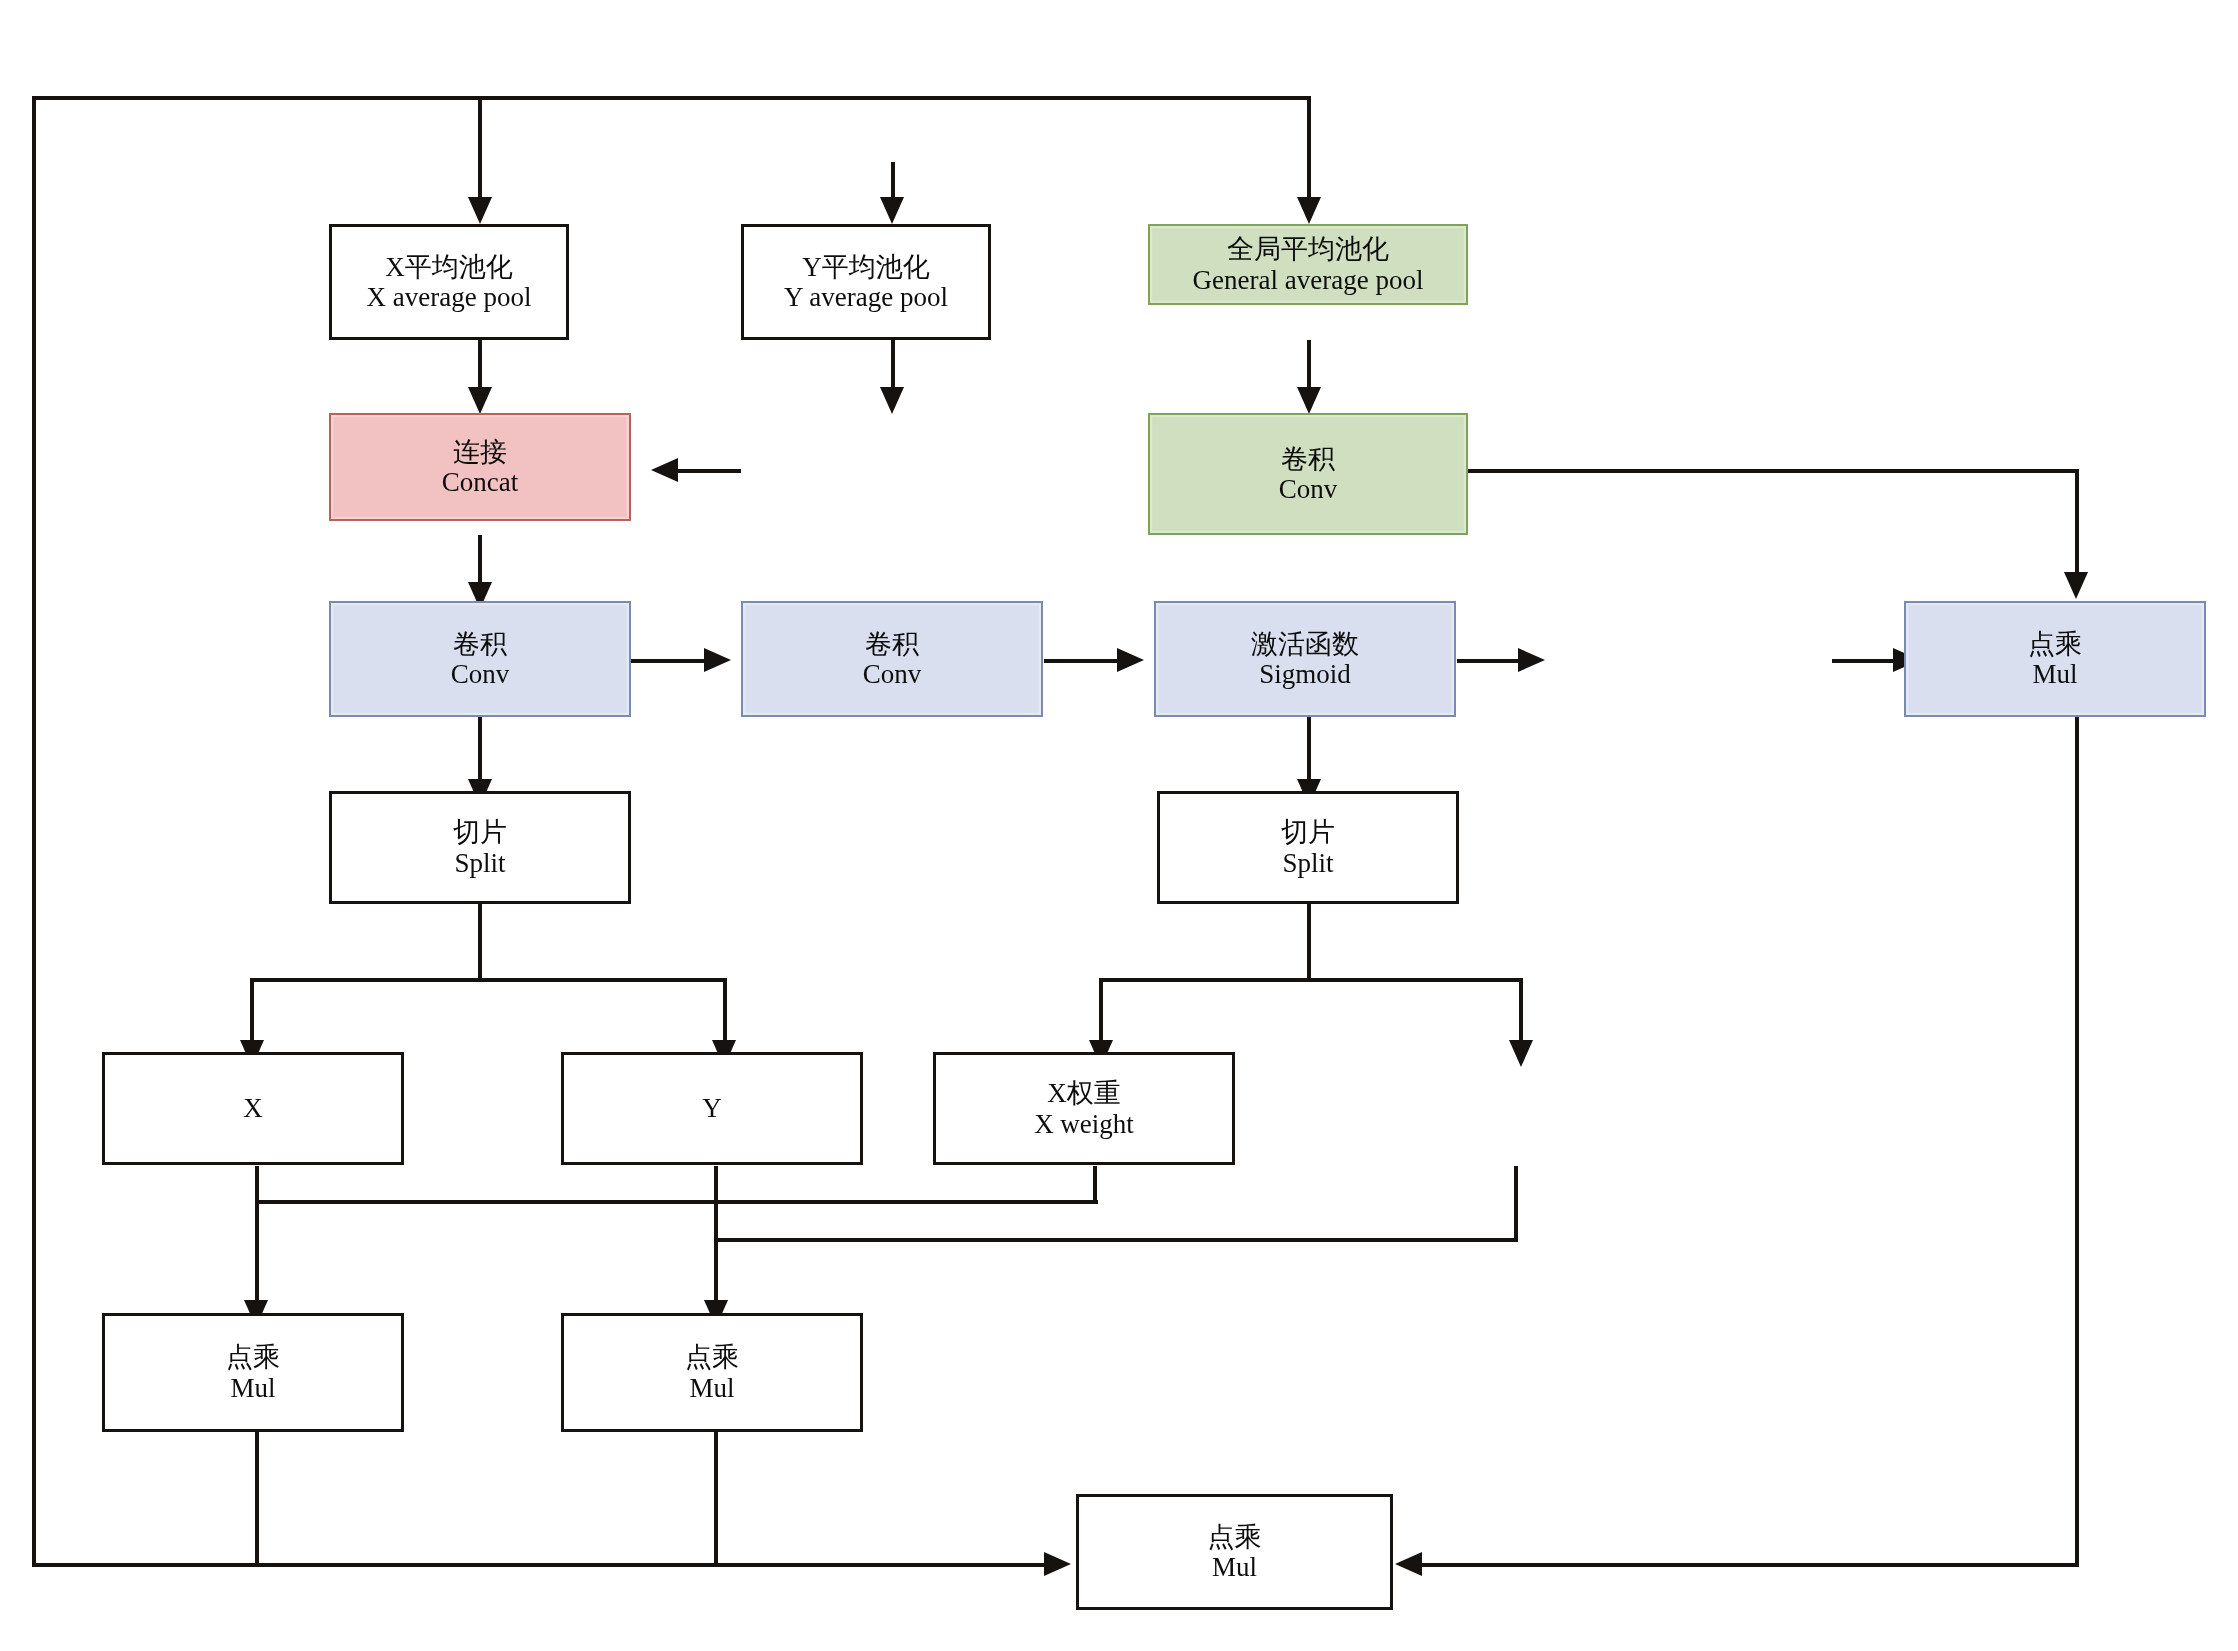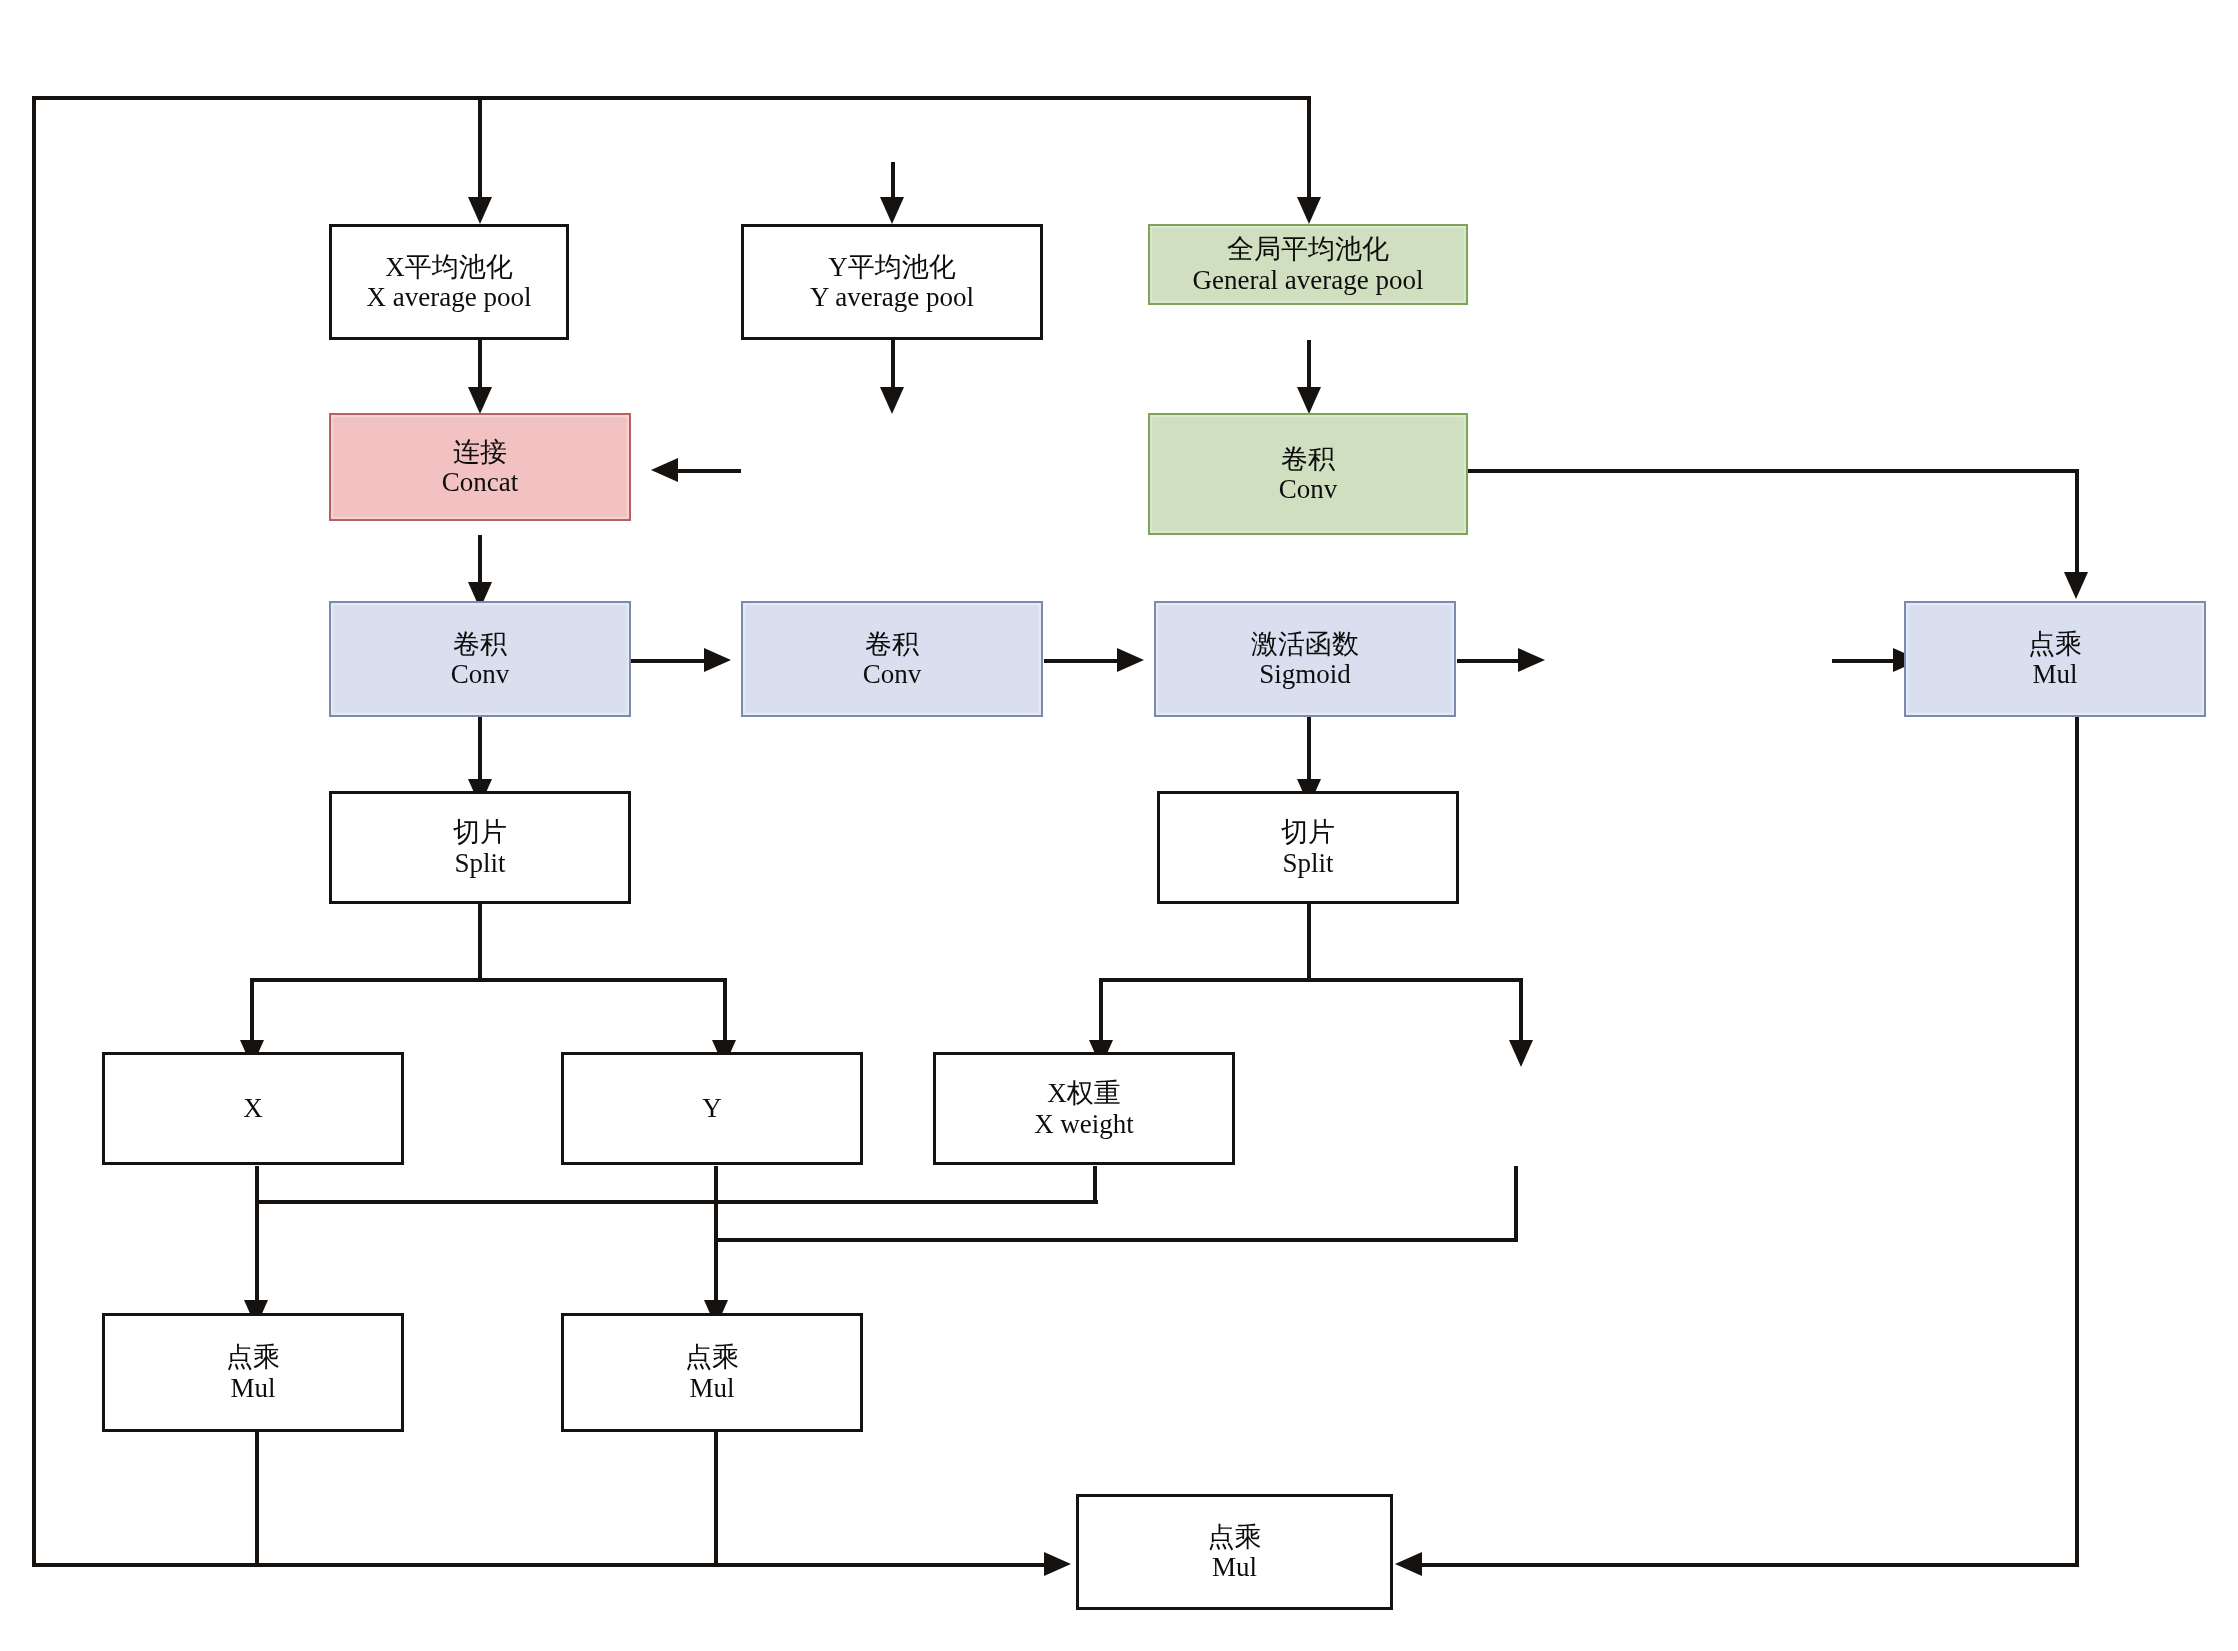--- a/index.html
+++ b/index.html
@@ -113,21 +113,21 @@
   <div class="wire v" style="left:255px;top:1430px;height:135px;"></div>
 
   <div class="wire v" style="left:714px;top:1430px;height:135px;"></div>
 
 
   <div class="node plain" style="left:329px;top:224px;width:240px;height:116px;">
     <span class="cn">X平均池化</span>
     <span class="en">X average pool</span>
   </div>
 
-  <div class="node plain" style="left:741px;top:224px;width:302px;height:116px;text-align:center;">
+  <div class="node plain" style="left:741px;top:224px;width:250px;height:116px;text-align:center;">
     <span class="cn">Y平均池化</span>
     <span class="en">Y average pool</span>
   </div>
 
   <div class="node green" style="left:1148px;top:224px;width:320px;height:81px;">
     <span class="cn">全局平均池化</span>
     <span class="en">General average pool</span>
   </div>
 
   <div class="node pink" style="left:329px;top:413px;width:302px;height:108px;">

